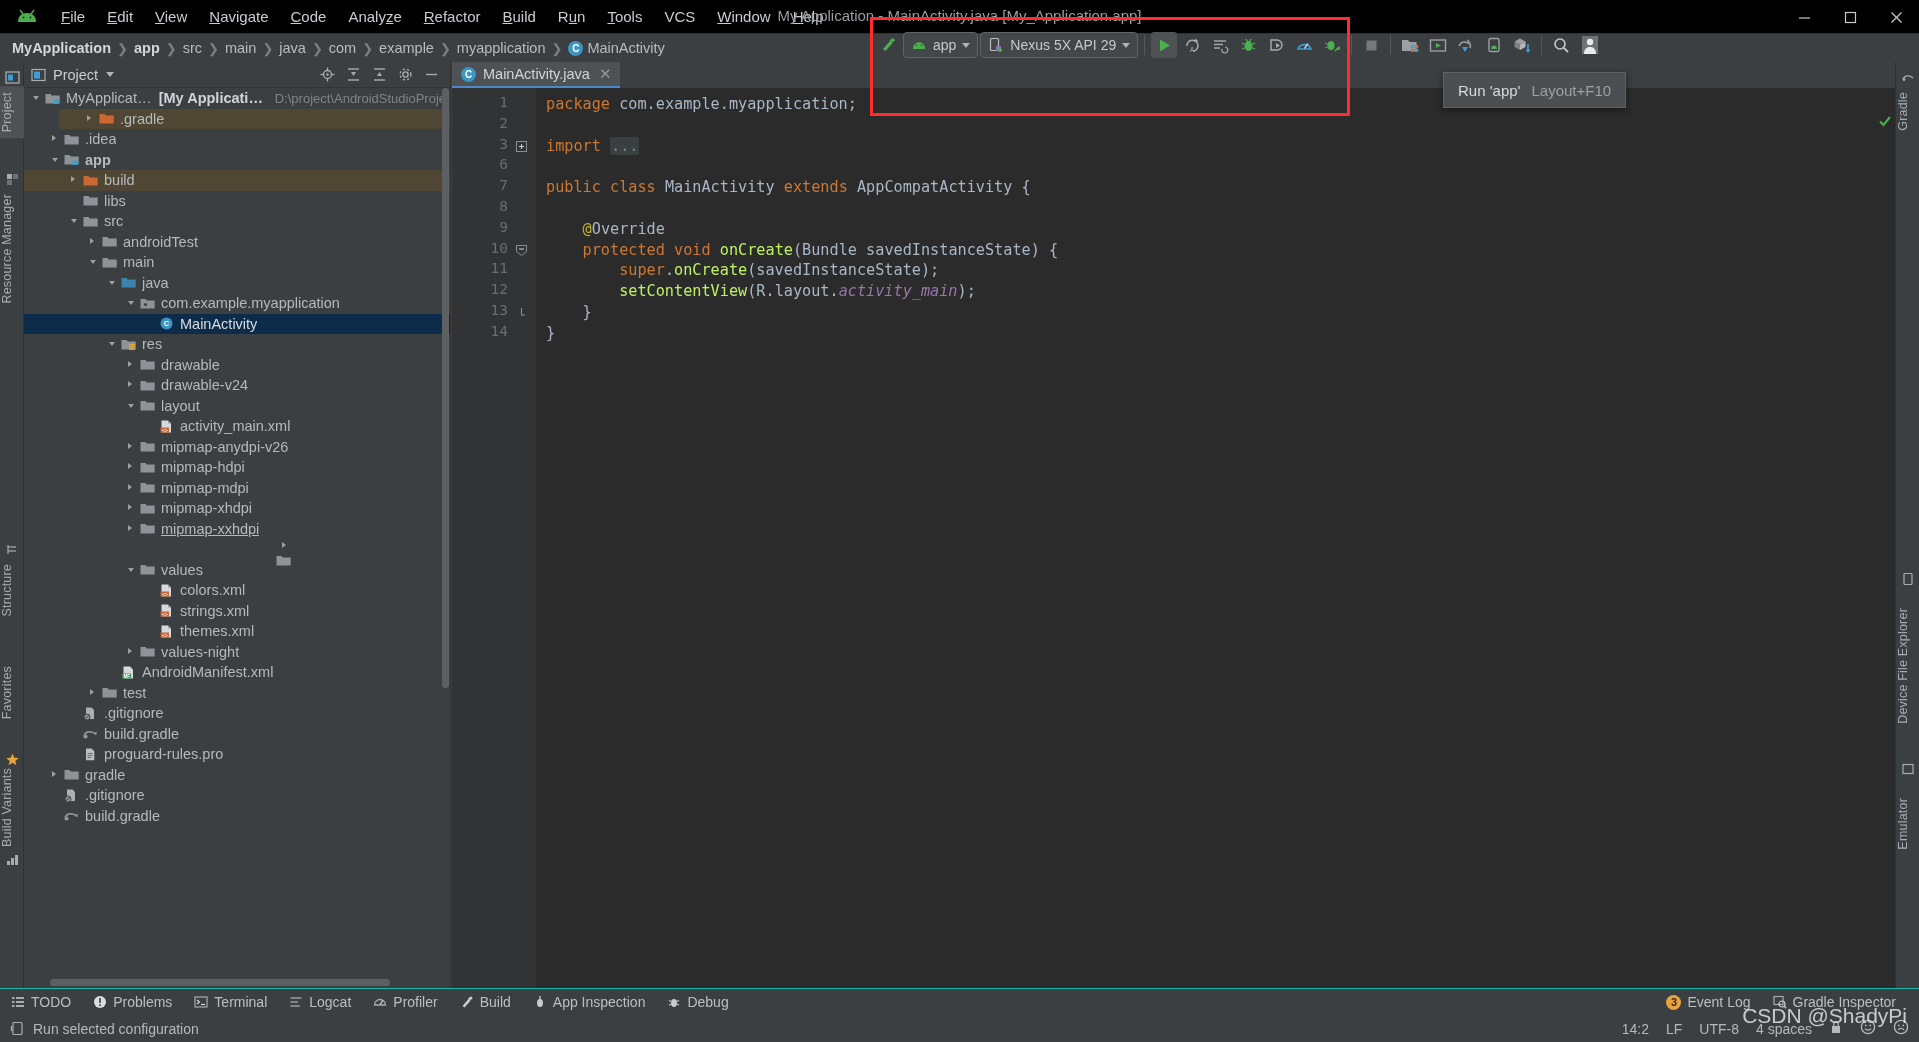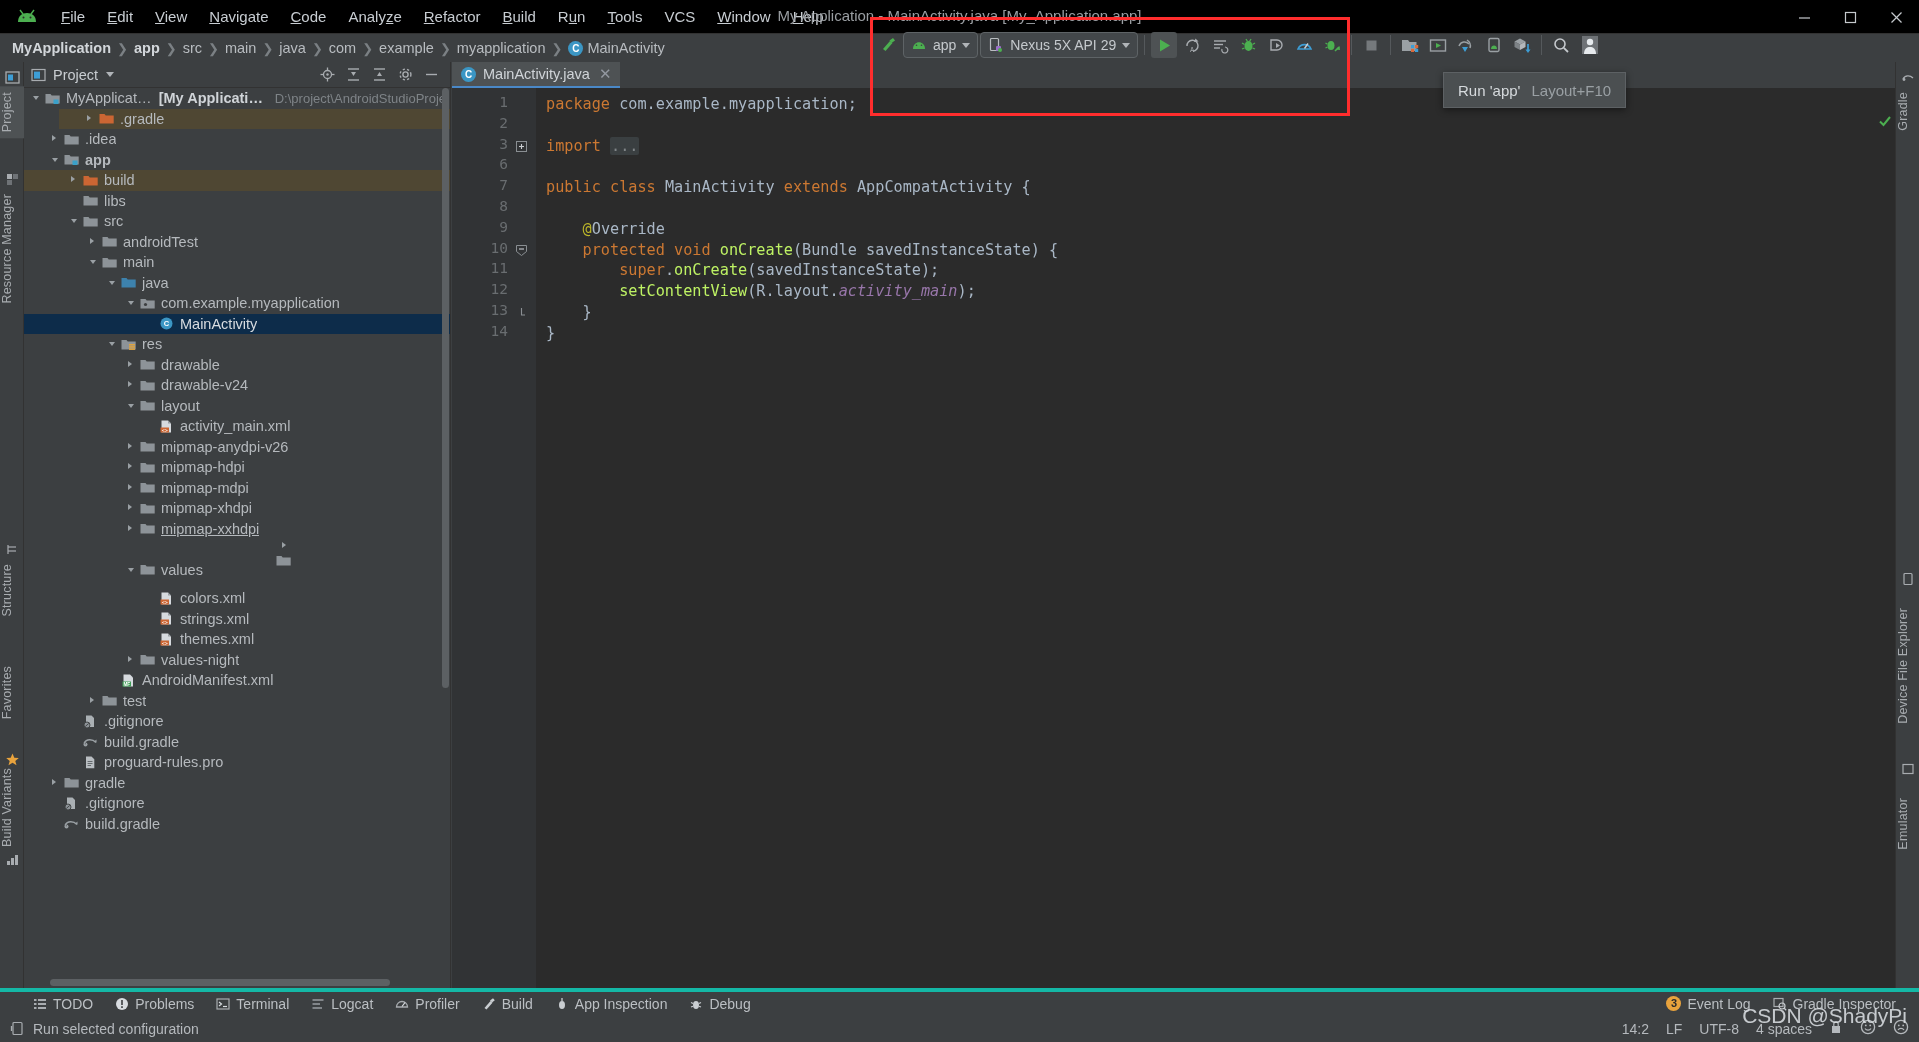--- a/index.html
+++ b/index.html
@@ -183,22 +183,22 @@
   .ty { color: #a9b7c6; }
   .field { color: #9876aa; font-style: italic; }
   .fold-placeholder { background: #3a3f41; color: #808588; border-radius: 2px; padding: 0 1px; }
   .right-gutter {
     position: absolute; right: 0; top: 0; width: 14px; bottom: 0; background: #2b2b2b;
   }
 
   
   .bottombar {
     position: absolute; left: 0; bottom: 27px; width: 1919px; height: 27px;
-    background: #3c3f41; border-top: 4px solid #14b8a6;
-    display: flex; align-items: center; padding-left: 22px; gap: 0;
+    background: #3c3f41; border-top: 1px solid #14b8a6;
+    display: flex; align-items: center; gap: 0;
   }
   .btab {
     display: flex; align-items: center; gap: 6px; padding: 0 11px; height: 26px;
     font-size: 14px; color: #bbbfc3;
   }
   .bright { margin-left: auto; display: flex; align-items: center; padding-right: 12px; gap: 0; }
   .badge {
     width: 15px; height: 15px; border-radius: 50%; background: #e8a33d;
     color: #2b2b2b; font-size: 11px; line-height: 15px; text-align: center; font-weight: bold;
   }
@@ -721,21 +721,21 @@
             </svg></span>
           <span class="tlabel">mipmap-xxxhdpi</span>
         </div>
         <div class="trow" style="padding-left: 101px;">
           <span class="arrow open"></span>
           <span class="ficon"><svg width="17" height="15" viewBox="0 0 17 15">
               <path d="M1.5 3 h5 l1.2 1.6 h8 v8 h-14.2 z" fill="#8d9398"></path>
             </svg></span>
           <span class="tlabel">values</span>
         </div>
-        <div class="trow" style="padding-left: 120px; margin-top: 8px;">
+        <div class="trow" style="padding-left: 120px;">
           <span class="arrow "></span>
           <span class="ficon"><svg width="17" height="15" viewBox="0 0 17 15">
               <path d="M3.5 1.5 h6.5 l3 3 v9 h-9.5 z" fill="#d6dade"></path>
               <path d="M10 1.5 l3 3 h-3 z" fill="#9aa0a4"></path>
               <rect x="2.5" y="8.5" width="8.5" height="5" fill="#cc6633"></rect>
               <text x="6.7" y="12.7" text-anchor="middle" font-size="5" fill="#ffffff" font-family="DejaVu Sans Mono">&lt;&gt;</text>
             </svg></span>
           <span class="tlabel">colors.xml</span>
         </div>
         <div class="trow" style="padding-left: 120px;">

